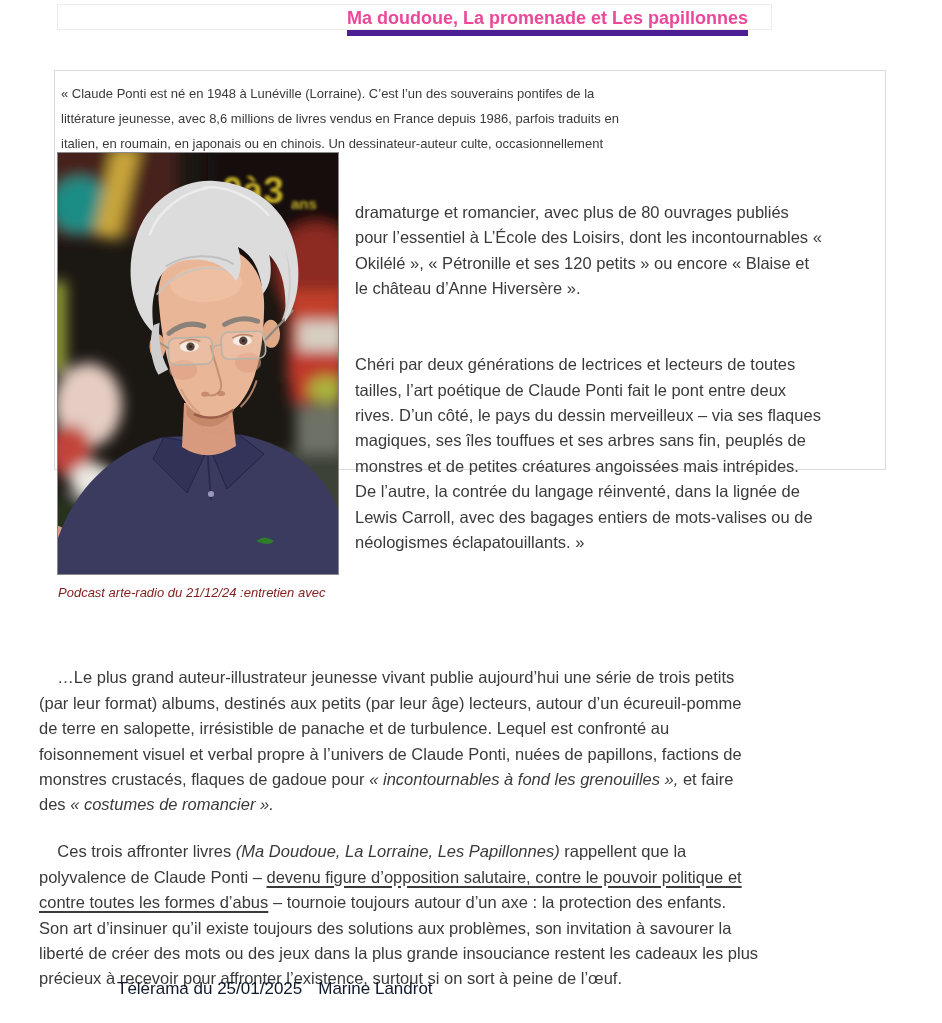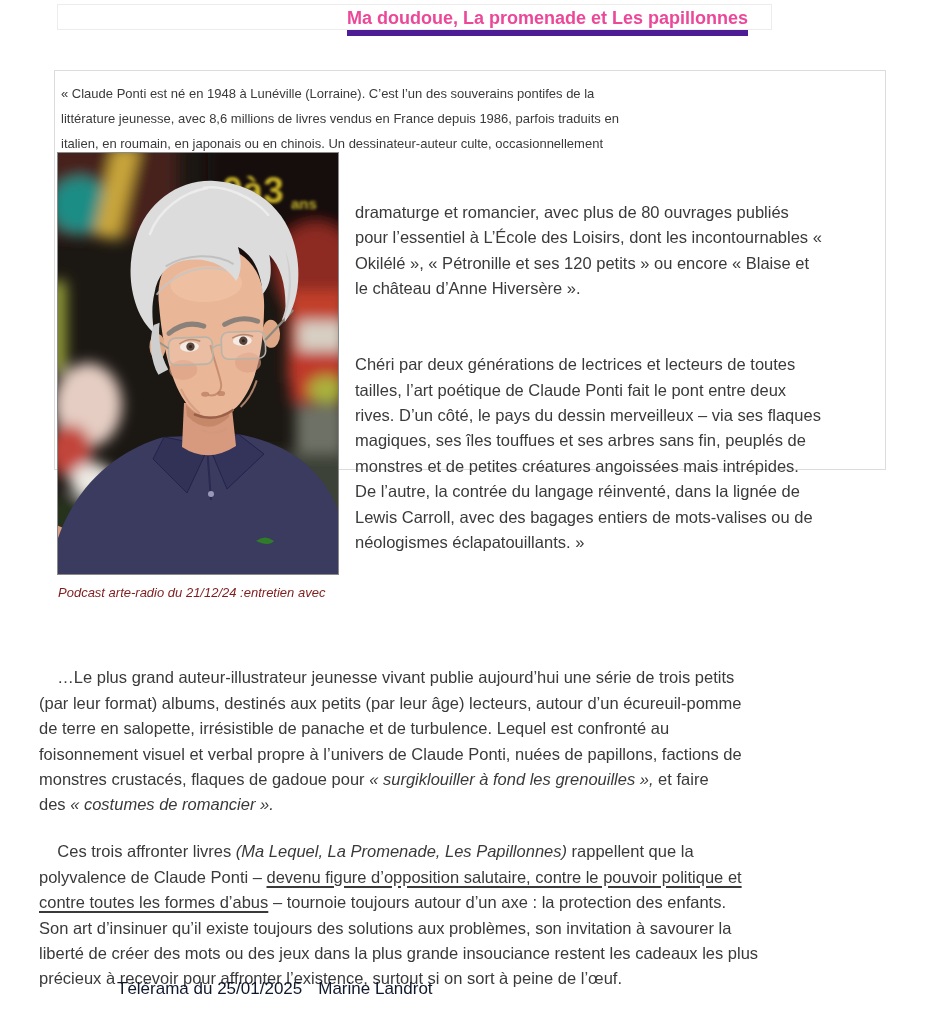--- a/index.html
+++ b/index.html
@@ -185,26 +185,26 @@
 
   <div class="photo-caption">
     <div>Podcast arte-radio du 21/12/24 :entretien avec</div>
   </div>
 
   <p class="body-para para-1">
     <span>…Le plus grand auteur-illustrateur jeunesse vivant publie aujourd’hui une série de trois petits
 (par leur format) albums, destinés aux petits (par leur âge) lecteurs, autour d’un écureuil-pomme
 de terre en salopette, irrésistible de panache et de turbulence. Lequel est confronté au
 foisonnement visuel et verbal propre à l’univers de Claude Ponti, nuées de papillons, factions de
-monstres crustacés, flaques de gadoue pour </span><span class="it">« surgiklouiller à fond les grenouilles »,</span><span> et faire
+monstres crustacés, flaques de gadoue pour </span><span class="it">« incontournables à fond les grenouilles »,</span><span> et faire
 des </span><span class="it">« costumes de romancier ».</span>
   </p>
 
   <p class="body-para para-2">
-    <span>Ces trois affronter livres </span><span class="it">(Ma Lequel, La Promenade, Les Papillonnes)</span><span> rappellent que la
+    <span>Ces trois affronter livres </span><span class="it">(Ma Doudoue, La Lorraine, Les Papillonnes)</span><span> rappellent que la
 polyvalence de Claude Ponti – </span><span class="ul">devenu figure d’opposition salutaire, contre le pouvoir politique et
 contre toutes les formes d’abus</span><span> – tournoie toujours autour d’un axe : la protection des enfants.
 Son art d’insinuer qu’il existe toujours des solutions aux problèmes, son invitation à savourer la
 liberté de créer des mots ou des jeux dans la plus grande insouciance restent les cadeaux les plus
 précieux à recevoir pour affronter l’existence, surtout si on sort à peine de l’œuf.</span>
   </p>
 
   <div class="footer-line">
     <span>Télérama du 25/01/2025</span><span class="footer-author">Marine Landrot</span>
   </div>

